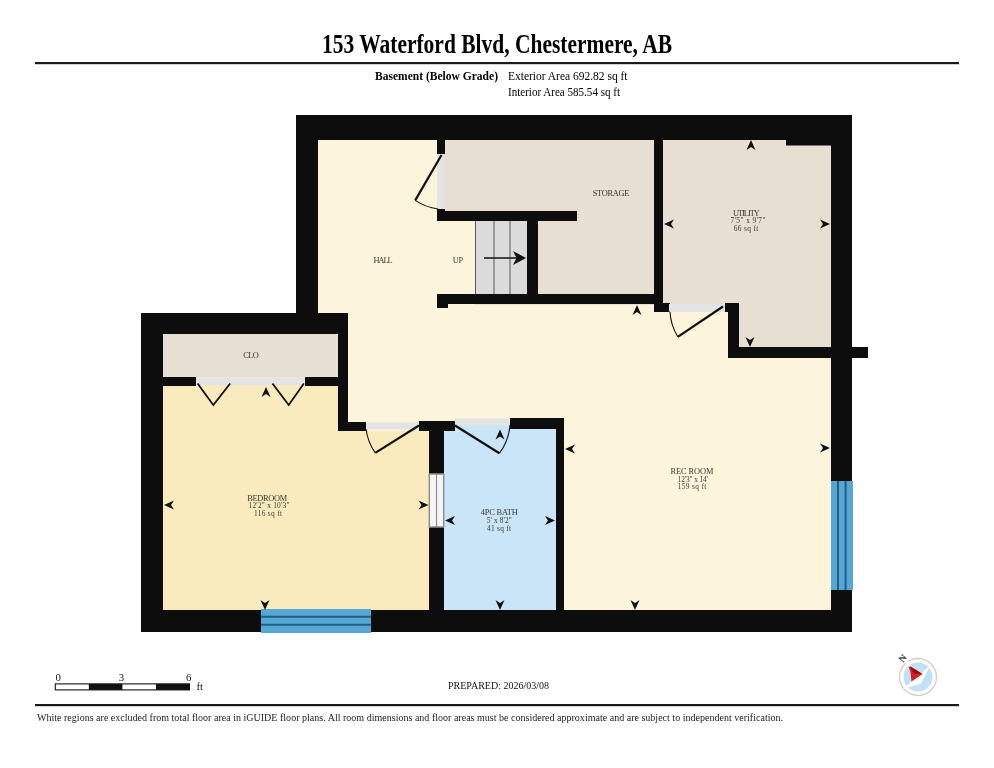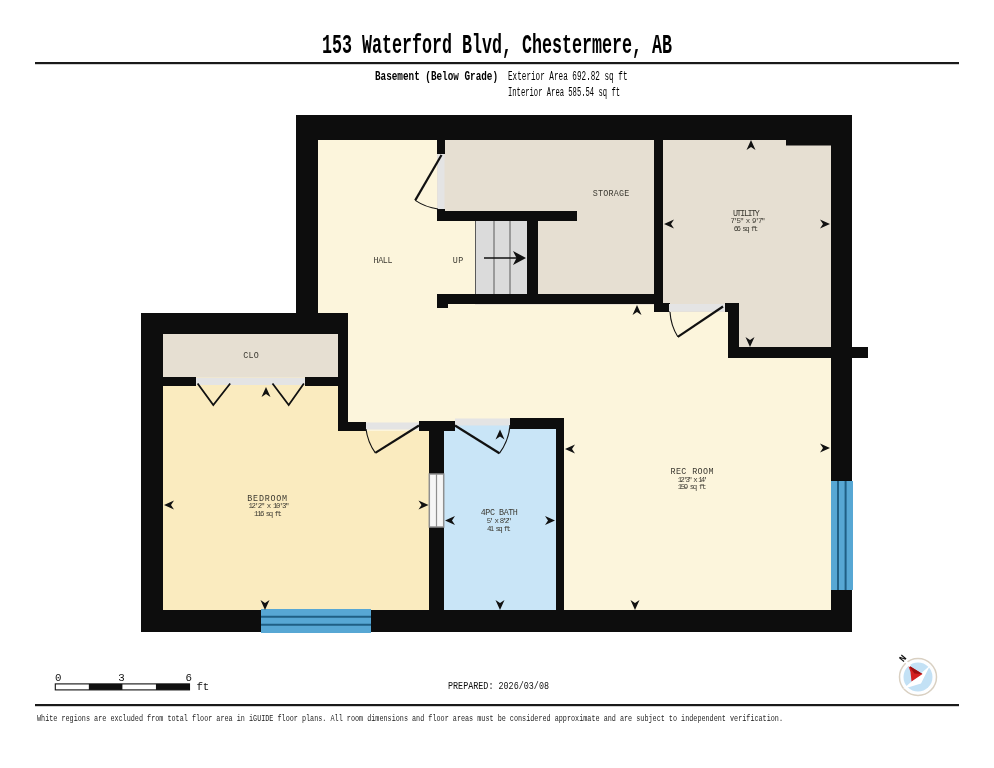--- a/index.html
+++ b/index.html
@@ -1,16 +1,16 @@
 <!DOCTYPE html>
 <html><head>
 <meta charset="utf-8">
 <style>
   html,body{margin:0;padding:0;background:#fff;}
-  #page{position:relative;width:994px;height:768px;background:#7dd3fc;font-family:Liberation Mono, monospace;}
+  #page{position:relative;width:994px;height:768px;background:#7dd3fc;font-family:Liberation Serif, serif;}
 </style>
 </head>
 <body>
 <div id="page">
 <svg width="994" height="768" viewBox="0 0 994 768">
 
 <rect x="0" y="0" width="994" height="768" fill="#ffffff"></rect>
 
 <text x="497" y="53" font-size="27.5" font-weight="bold" fill="#000" text-anchor="middle" textLength="350" lengthAdjust="spacingAndGlyphs">153 Waterford Blvd, Chestermere, AB</text>
 

